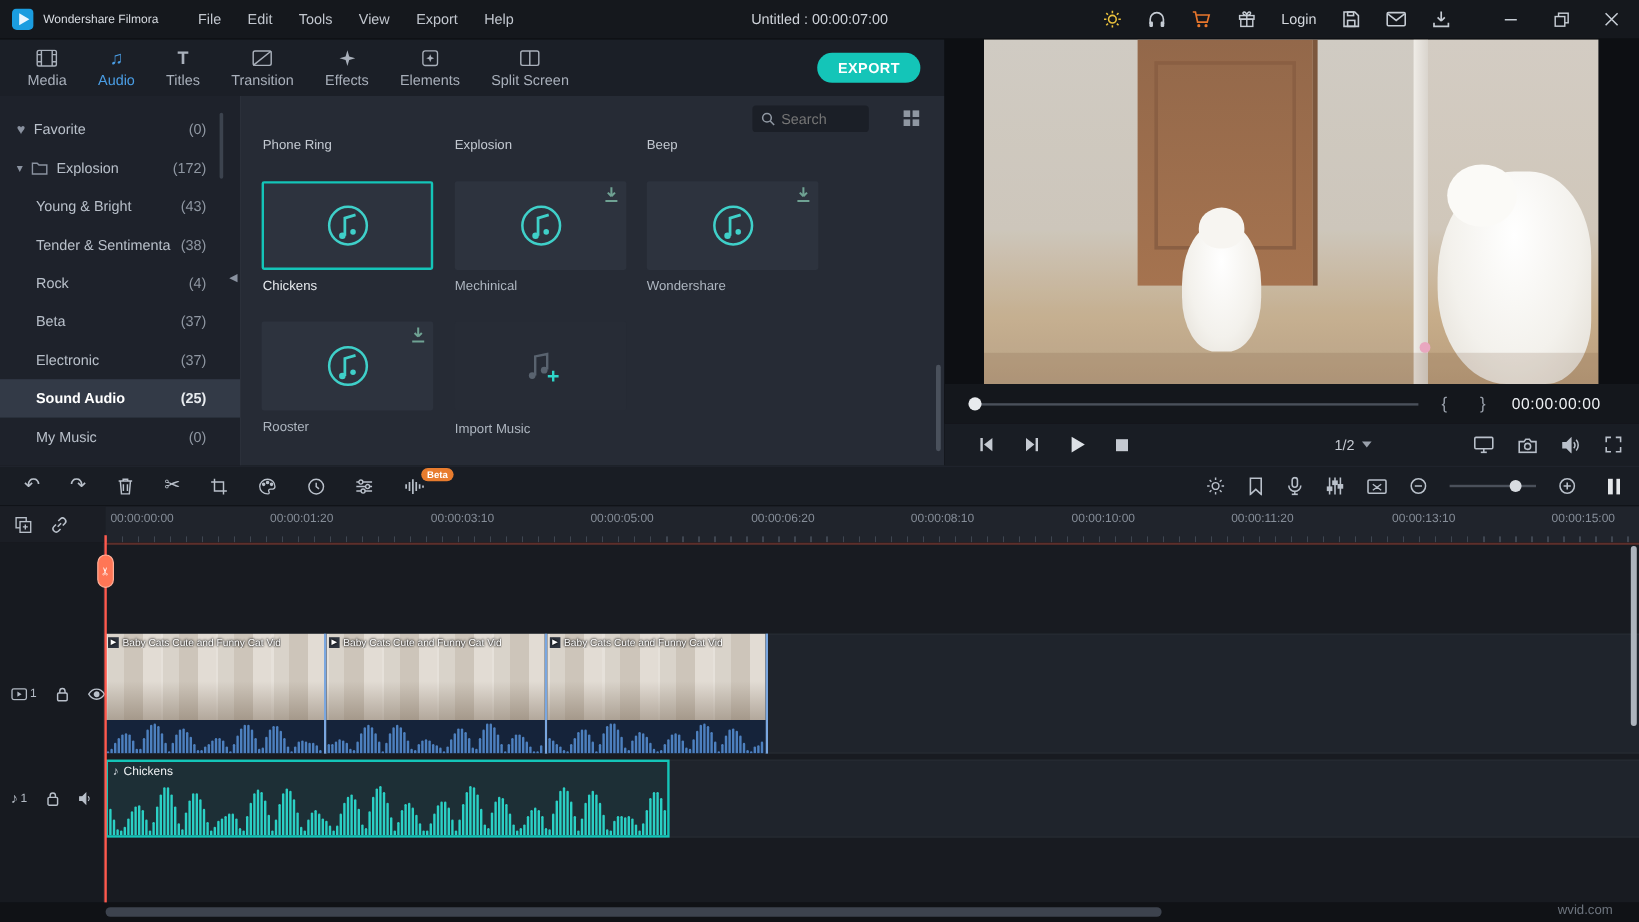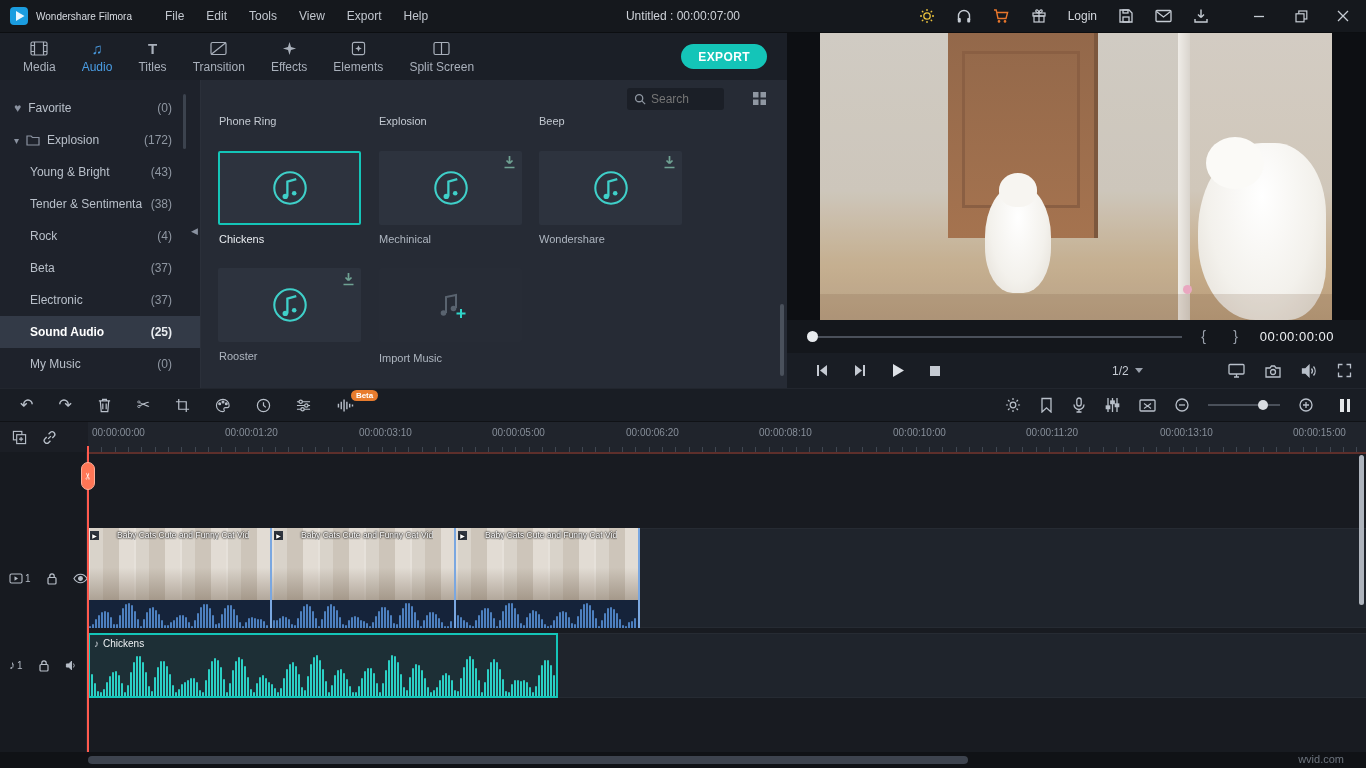--- a/index.html
+++ b/index.html
@@ -135,21 +135,21 @@
   .th-audio { top:181px; height:65px; }
   .ttype { display:flex; align-items:center; gap:2px; font-size:10px; color:#b3bac4; }
 
   .videoclip { position:absolute; left:88px; top:76px; width:552px; height:100px; display:flex; }
   .subclip { width:184px; height:100px; display:flex; flex-direction:column; border-right:2px solid #7aa7e0; overflow:hidden; }
   .subclip:last-child { border-right-width:2px; }
   .thumbs { position:relative; flex:1;
       background:
         linear-gradient(to bottom, rgba(90,70,50,0) 55%, rgba(90,70,50,.35) 100%),
         repeating-linear-gradient(90deg,#e6e1da 0 2px,#d9d3ca 2px 15px,#cdc5ba 15px 31px,#e2dcd4 31px 46px); }
-  .cliplabel { position:absolute; top:2px; left:2px; display:flex; align-items:center; gap:18px;
+  .cliplabel { position:absolute; top:2px; left:2px; display:flex; align-items:center; gap:3px;
                font-size:8.5px; color:#fff; text-shadow:0 0 2px #000,0 0 2px #000; white-space:nowrap; overflow:hidden; max-width:178px; }
   .playbadge { width:9px; height:9px; background:#2f353f; color:#fff; font-size:6px; display:flex;
                align-items:center; justify-content:center; flex:none; }
   .vwave { height:28px; background:#15233a; --wavecolor:#4d80bf; }
   .wave { display:flex; align-items:flex-end; gap:1px; overflow:hidden; padding:0 1px; }
   .wave i { flex:0 0 2px; background:var(--wavecolor,#4d80bf); border-radius:1px 1px 0 0; }
 
   .audioclip { position:absolute; left:88px; top:181px; width:470px; height:65px; background:#1d2f36;
                border:2px solid var(--accent-teal,#2fd6ca); display:flex; flex-direction:column; }
   .audioclip .aclabel { height:16px; display:flex; align-items:center; gap:4px; padding-left:4px;

